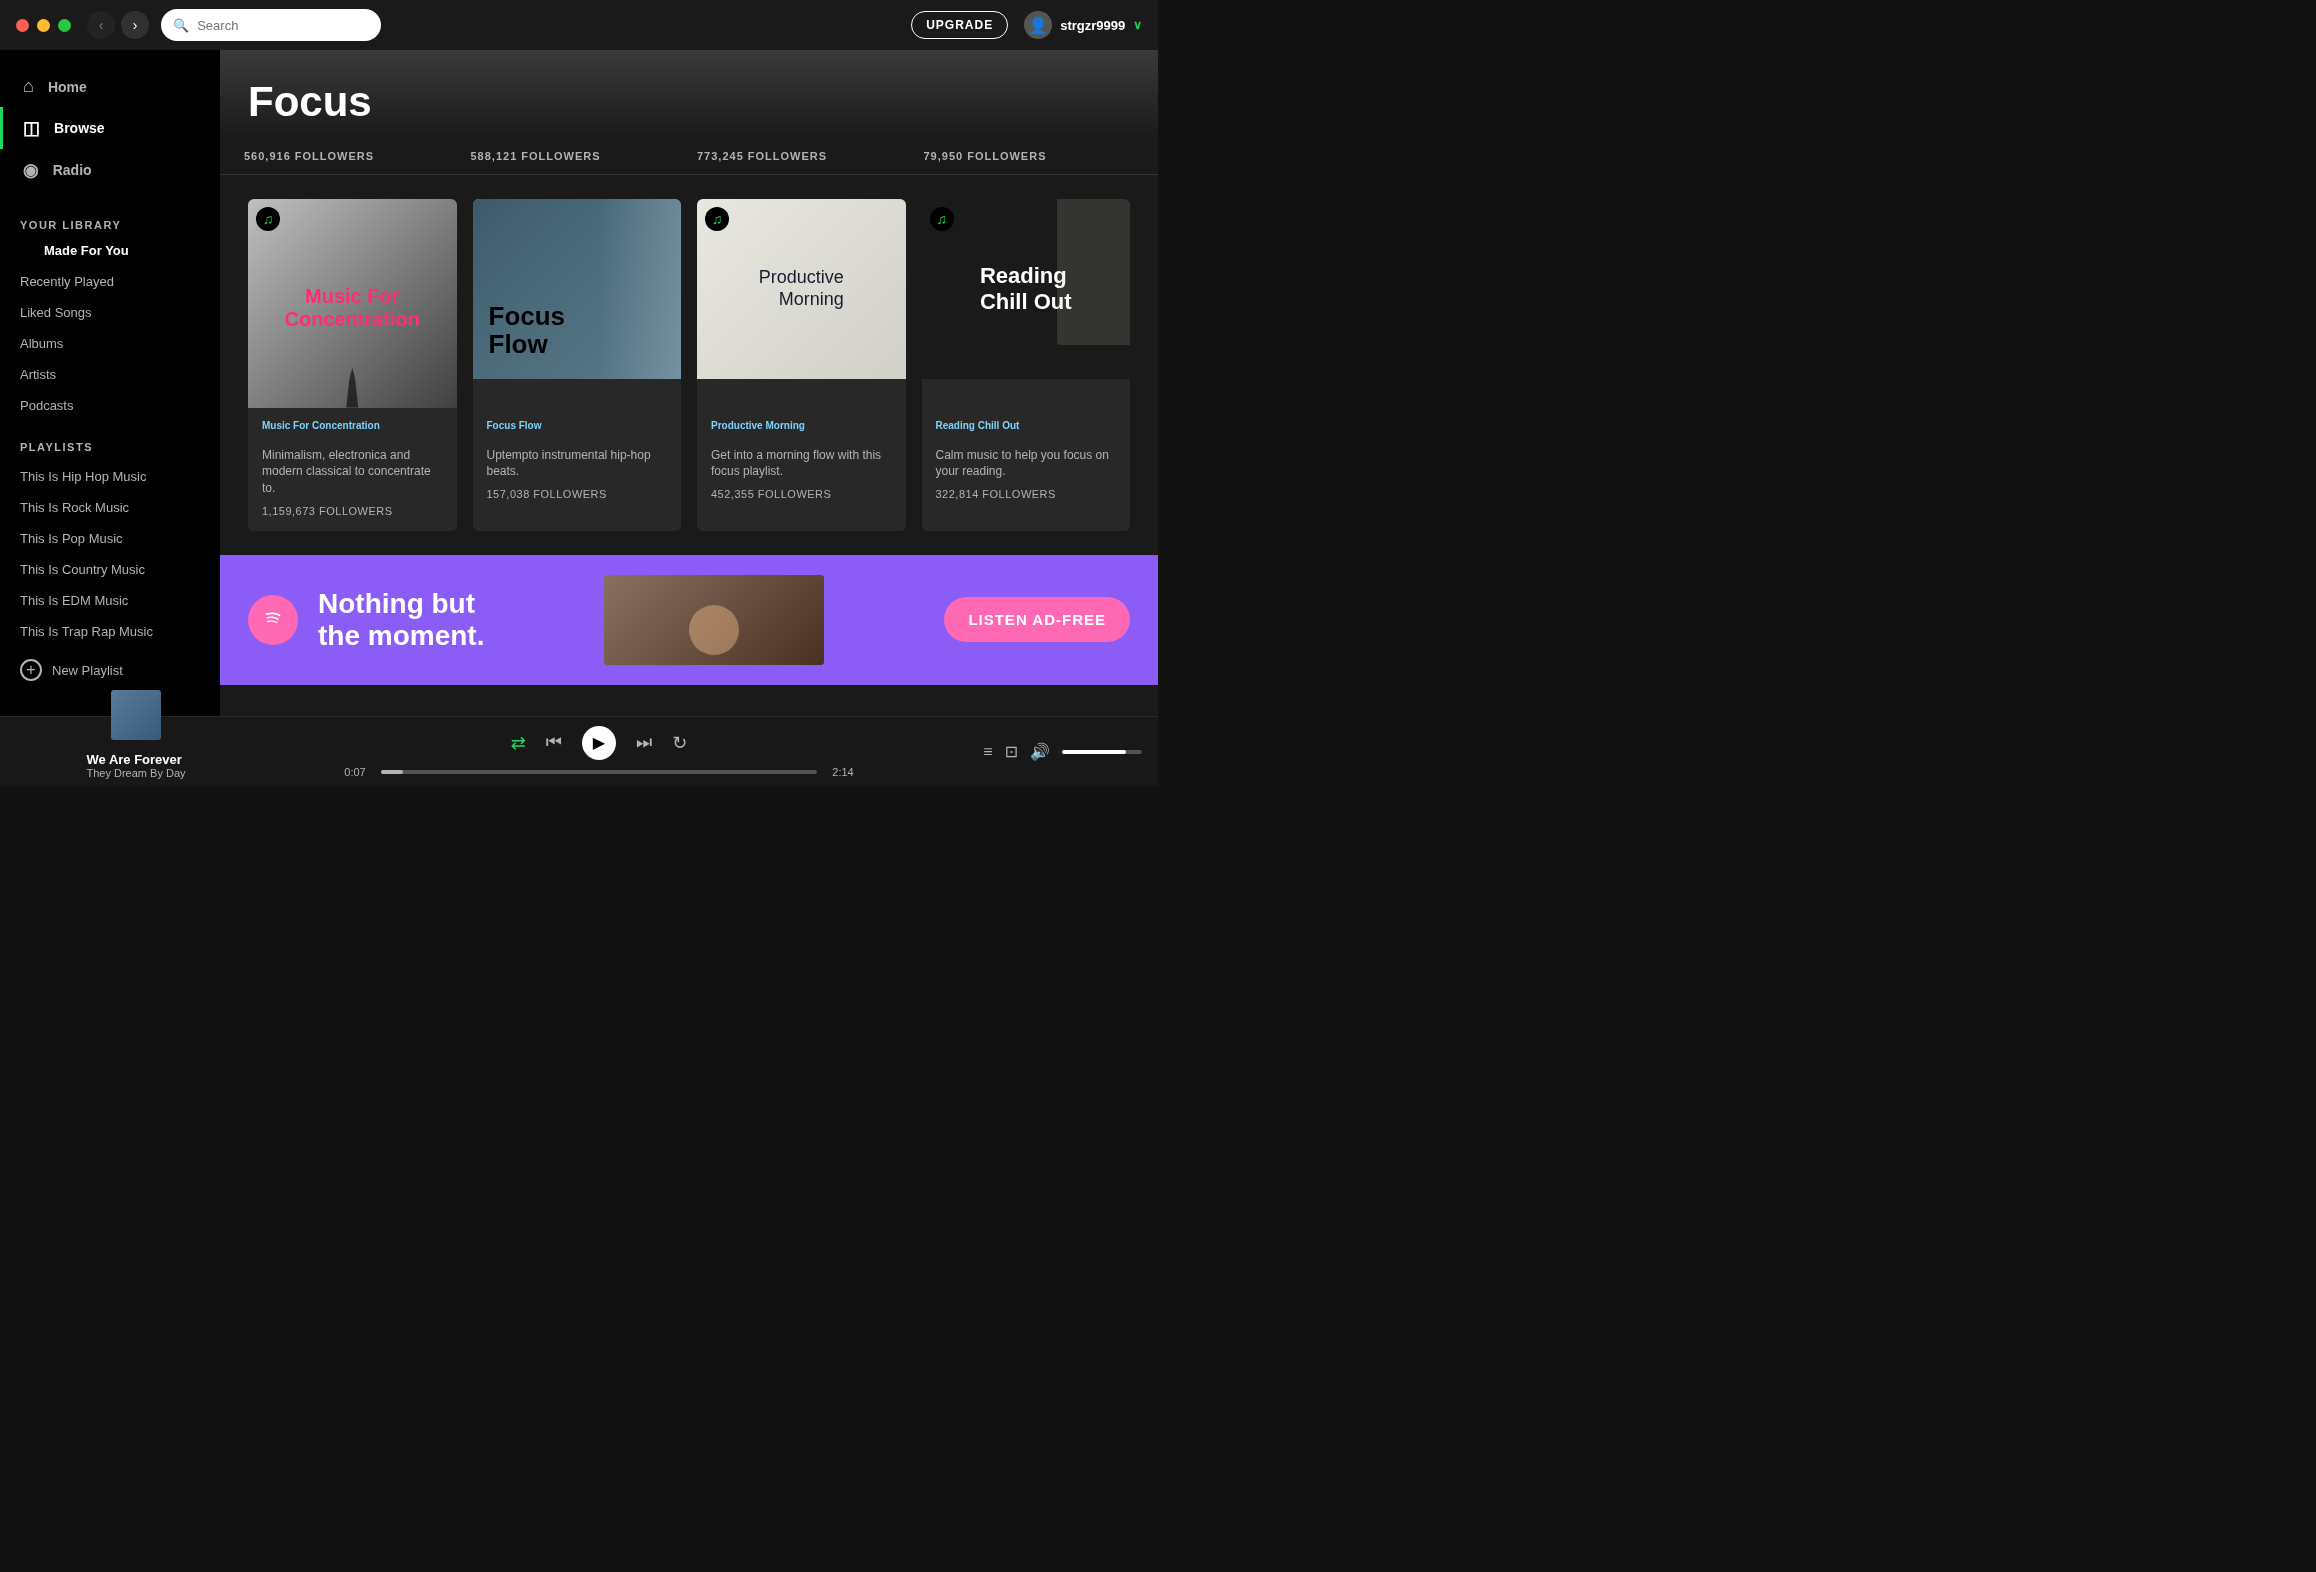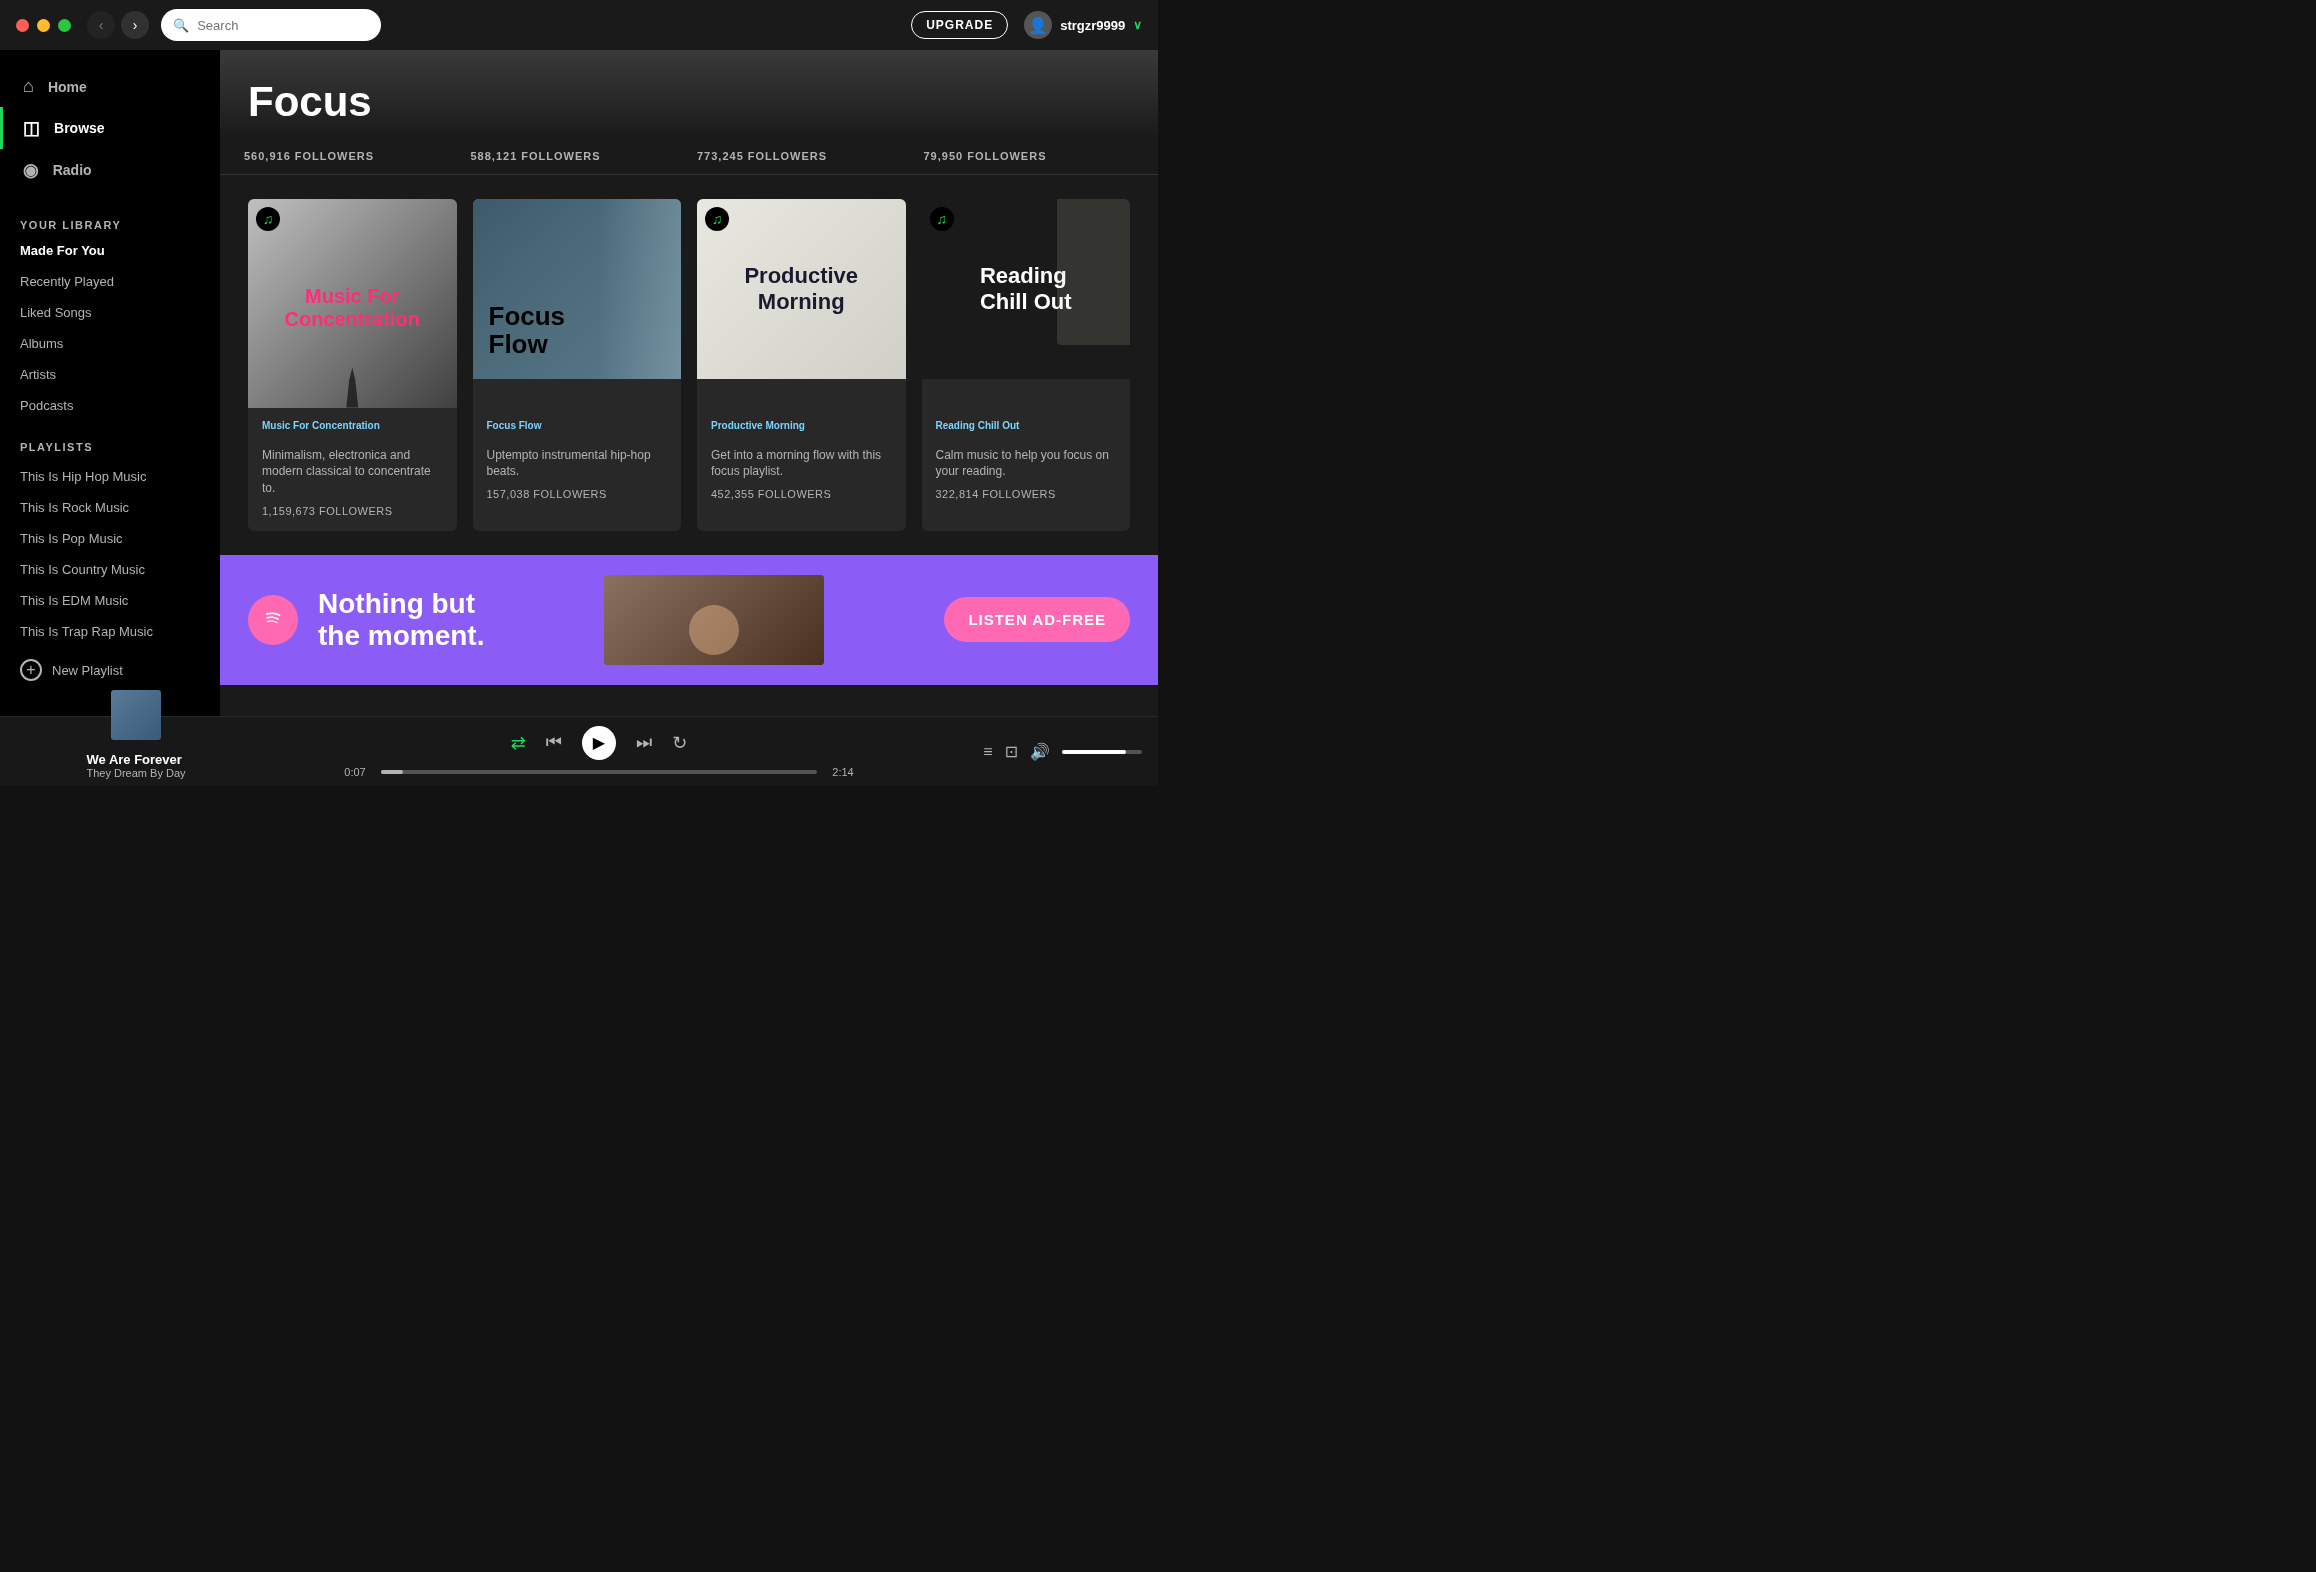--- a/index.html
+++ b/index.html
@@ -157,20 +157,21 @@
       color: #b3b3b3;
       font-size: 13px;
       font-weight: 400;
       cursor: pointer;
     }
     .sidebar-link.section-header {
       font-weight: 700;
       font-size: 13px;
       color: #fff;
       padding-top: 4px;
+      margin-left: 24px;
     }
     .sidebar-playlists-title {
       padding: 20px 20px 8px 20px;
       font-size: 11px;
       font-weight: 700;
       letter-spacing: 1.5px;
       color: #b3b3b3;
     }
     .new-playlist-btn {
       display: flex;
@@ -303,24 +304,24 @@
     }
 
     
     .img-productive-morning {
       background: linear-gradient(135deg, #e8e8e0 0%, #d0d0c8 100%);
       display: flex;
       align-items: center;
       justify-content: center;
     }
     .img-productive-morning-text {
-      font-size: 22px;
-      font-weight: 700;
+      font-size: 18px;
+      font-weight: 400;
       color: #1a1a2e;
-      text-align: center;
+      text-align: right;
       line-height: 1.2;
       padding: 16px;
     }
 
     
     .img-reading-chill {
       background: linear-gradient(135deg, #2a2a2a 0%, #1a1a1a 100%);
       display: flex;
       align-items: center;
       justify-content: center;

